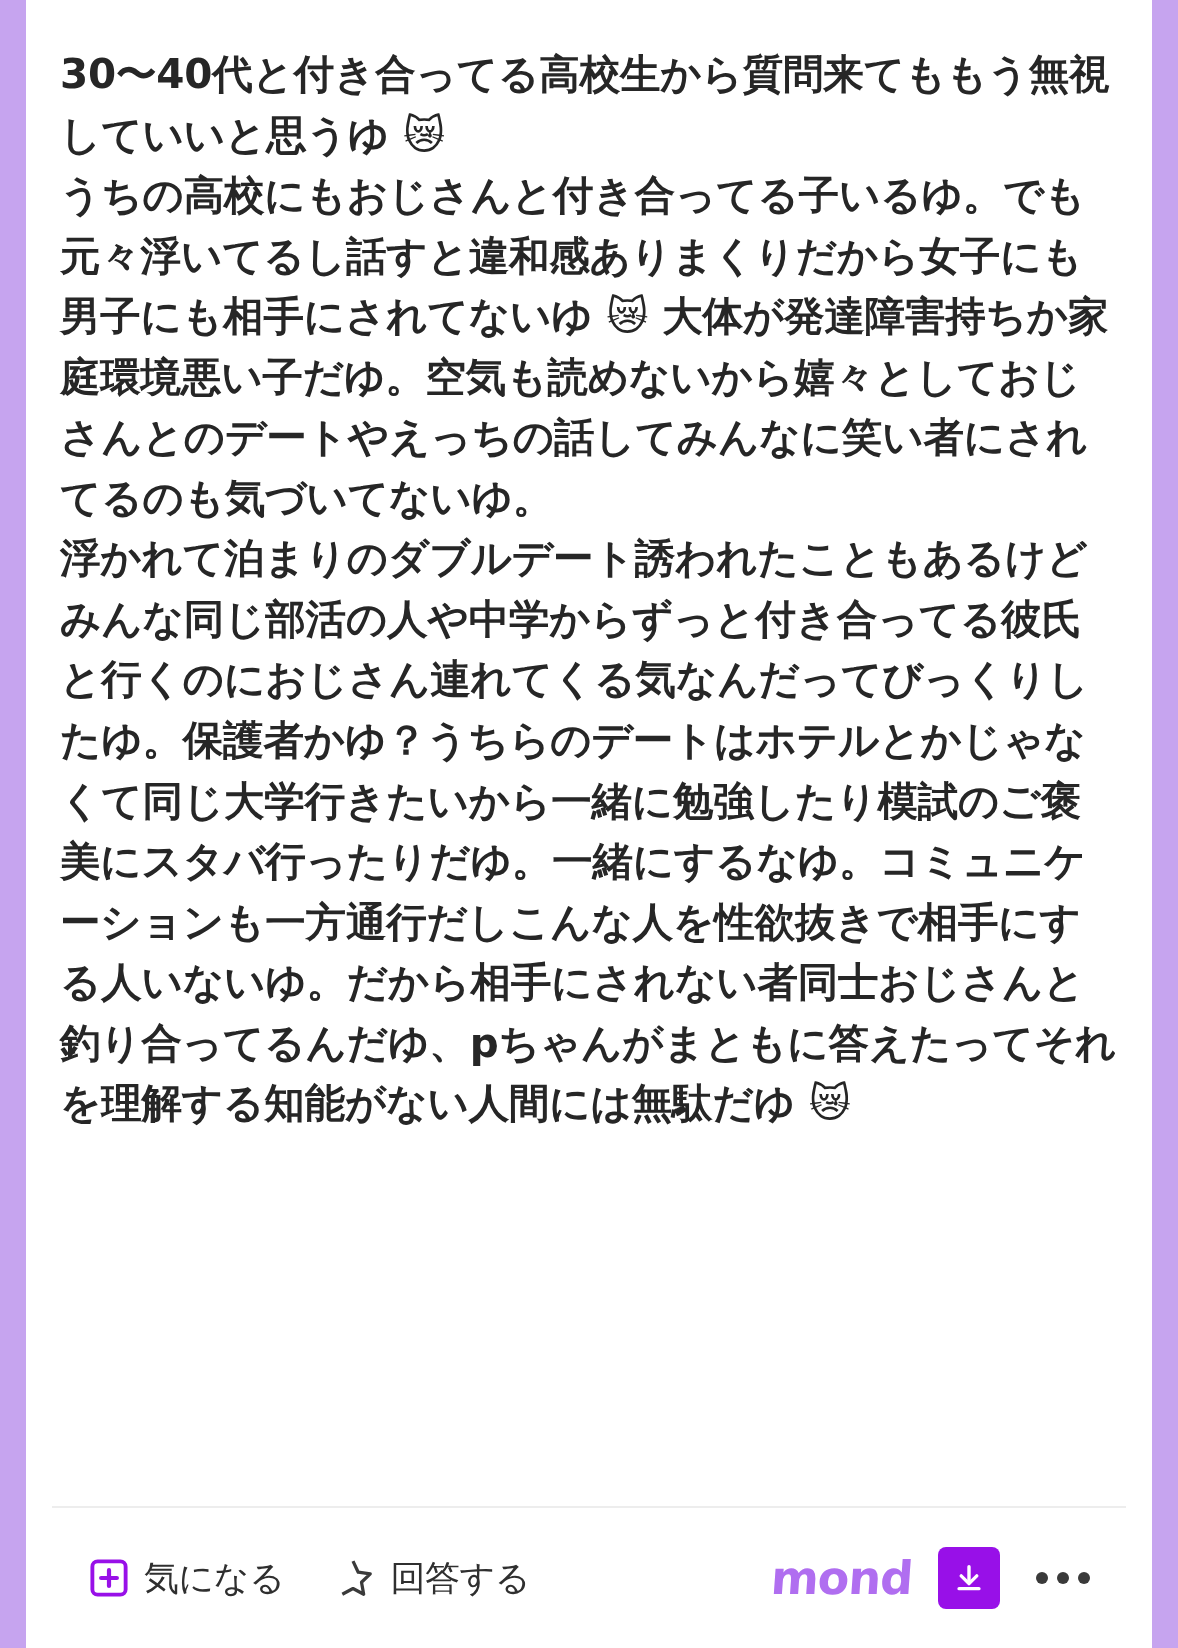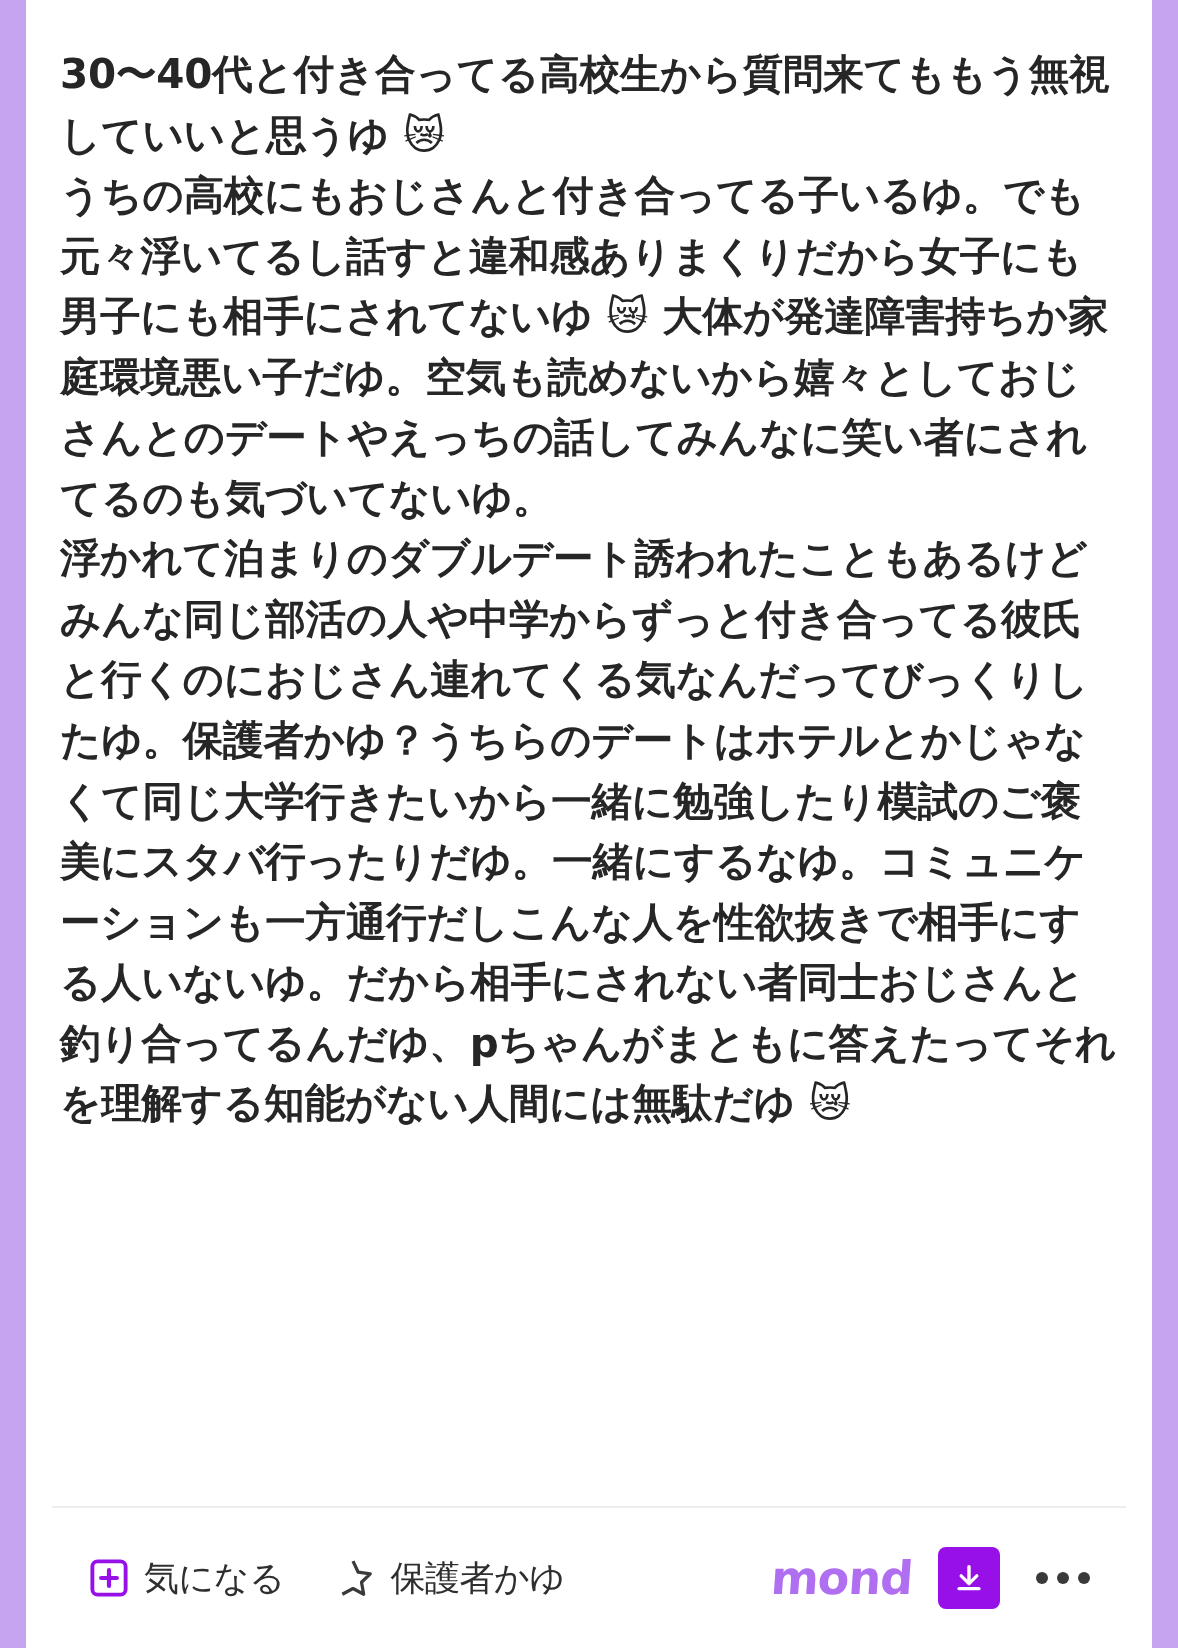--- a/index.html
+++ b/index.html
@@ -136,21 +136,21 @@
         </span>
         <span class="label">気になる</span>
       </div>
 
       <div class="action">
         <span class="icon">
           <svg width="46" height="46" viewBox="0 0 24 24" fill="none">
             <path d="M12 3.2l2.72 5.77 6.28.85-4.56 4.4 1.13 6.26L12 17.5l-5.57 3-  0 0 1.13-6.26-4.56-4.4 6.28-.85L12 3.2z" stroke="#3a3a3a" stroke-width="1.7" stroke-linejoin="round"></path>
           </svg>
         </span>
-        <span class="label">保護者かゆ</span>
+        <span class="label">回答する</span>
       </div>
 
 
       <div class="spacer"></div>
 
       <div class="brand">mond</div>
 
       <div class="dl-btn">
         <span class="icon">
           <svg width="34" height="34" viewBox="0 0 24 24" fill="none">

